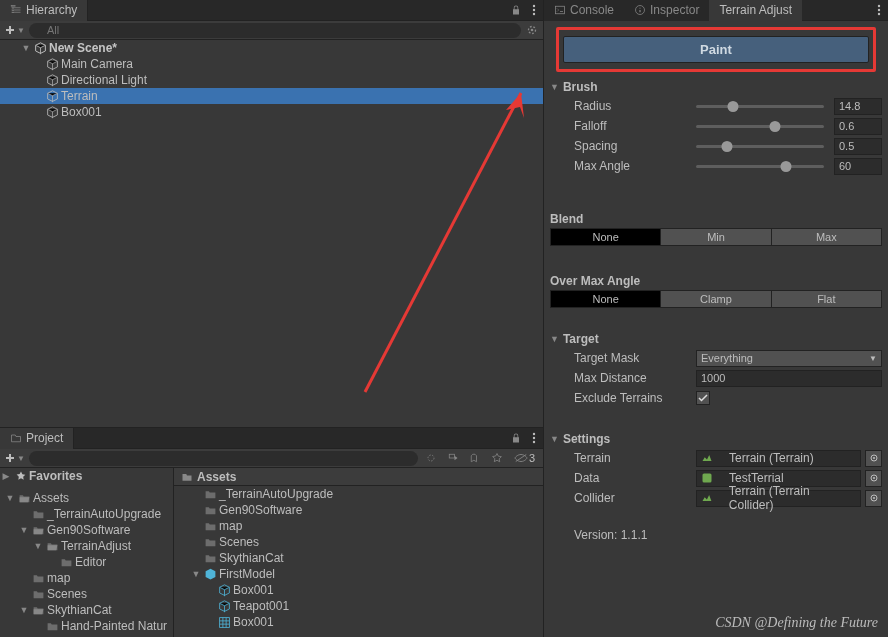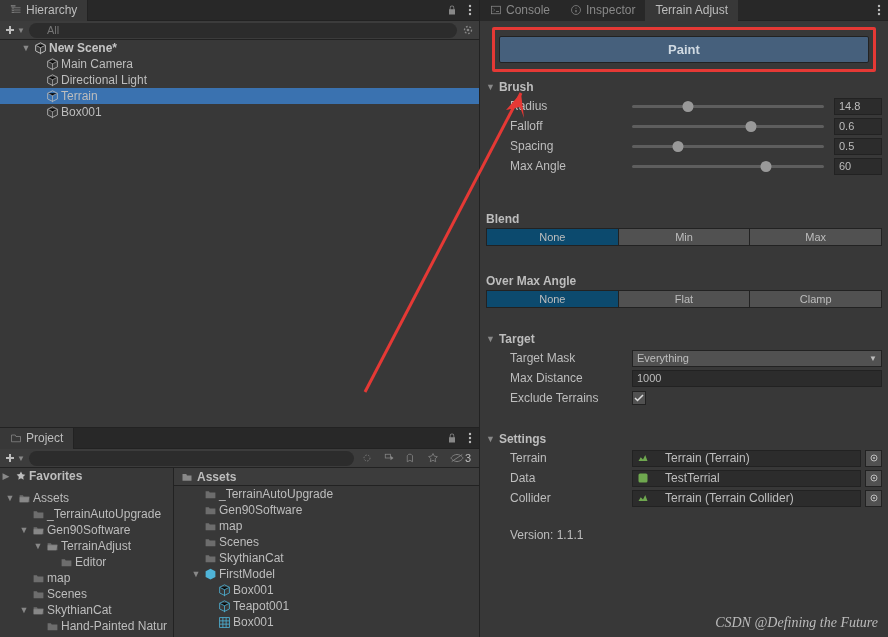--- a/index.html
+++ b/index.html
@@ -1,18 +1,18 @@
 <!DOCTYPE html>
 <html><head>
 <meta charset="utf-8">
 <style>
 *{box-sizing:border-box;margin:0;padding:0;font-family:Arial,sans-serif;user-select:none}
 body{background:#383838;color:#bdbdbd;font-size:12px;width:888px;height:637px;overflow:hidden;position:relative}
 .main-layout{display:flex;height:637px}
-.left-col{width:480px;display:flex;flex-direction:column;border-right:1px solid #222}
+.left-col{width:544px;display:flex;flex-direction:column;border-right:1px solid #222}
 .right-col{flex:1;display:flex;flex-direction:column;background:#383838}
 
 
 .tab-bar{display:flex;align-items:center;background:#282828;height:21px;border-bottom:1px solid #222}
 .tab{display:flex;align-items:center;gap:4px;padding:0 10px;height:21px;background:#383838;border-right:1px solid #222;color:#bdbdbd}
 .tab-spacer{flex:1}
 .tab-icon-btn{width:18px;height:21px;display:flex;align-items:center;justify-content:center;color:#bdbdbd}
 .icon-sm{width:12px;height:12px;display:inline-block}
 
 
@@ -52,21 +52,21 @@
 .prop-label{width:118px;color:#bdbdbd}
 .slider-wrap{flex:1;display:flex;align-items:center;height:20px}
 .slider-track{flex:1;height:3px;background:#5e5e5e;border-radius:2px;position:relative;margin-right:6px}
 .slider-thumb{position:absolute;width:11px;height:11px;background:#999;border-radius:50%;top:-4px;transform:translateX(-50%)}
 .num-field{width:48px;height:17px;background:#2c2c2c;border:1px solid #222;color:#bdbdbd;padding:0 4px;font-size:11px}
 .text-field{flex:1;height:17px;background:#2c2c2c;border:1px solid #222;color:#bdbdbd;padding:0 4px;font-size:11px;display:flex;align-items:center}
 .dropdown-field{flex:1;height:17px;background:#515151;border:1px solid #222;color:#bdbdbd;padding:0 4px;font-size:11px;display:flex;align-items:center;justify-content:space-between}
 
 .seg-group{display:flex;width:100%;height:18px}
 .seg-btn{flex:1;background:#515151;border:1px solid #222;display:flex;align-items:center;justify-content:center;color:#bdbdbd;font-size:11px}
-.seg-btn.sel{background:#0c4a6e}
+.seg-btn.sel{background:#000000}
 .seg-btn+.seg-btn{border-left:none}
 
 .heading-row{padding:6px 0 2px 0;font-weight:bold}
 .checkbox{width:14px;height:14px;background:#515151;border:1px solid #222;display:inline-flex;align-items:center;justify-content:center}
 
 .obj-field{display:flex;align-items:center;gap:16px;flex:1;height:17px;background:#2c2c2c;border:1px solid #222;padding:0 4px}
 .obj-picker{width:17px;height:17px;background:#515151;border:1px solid #222;display:flex;align-items:center;justify-content:center}
 
 
 .annot-arrow{position:absolute;pointer-events:none}
@@ -542,22 +542,22 @@
     <div class="heading-row" style="margin-top:30px">Blend</div>
     <div class="seg-group" id="blend-seg">
           <div class="seg-btn sel">None</div>
           <div class="seg-btn">Min</div>
           <div class="seg-btn">Max</div>
         </div>
 
     <div class="heading-row" style="margin-top:22px">Over Max Angle</div>
     <div class="seg-group" id="overmax-seg">
           <div class="seg-btn sel">None</div>
+          <div class="seg-btn">Clamp</div>
           <div class="seg-btn">Flat</div>
-          <div class="seg-btn">Clamp</div>
         </div>
 
     <div class="section-title" style="margin-top:22px">
       <span class="arrow">▼</span>
       <span>Target</span>
     </div>
     <div class="prop-row">
       <span class="prop-label">Target Mask</span>
       <div class="dropdown-field">
         <span>Everything</span>

